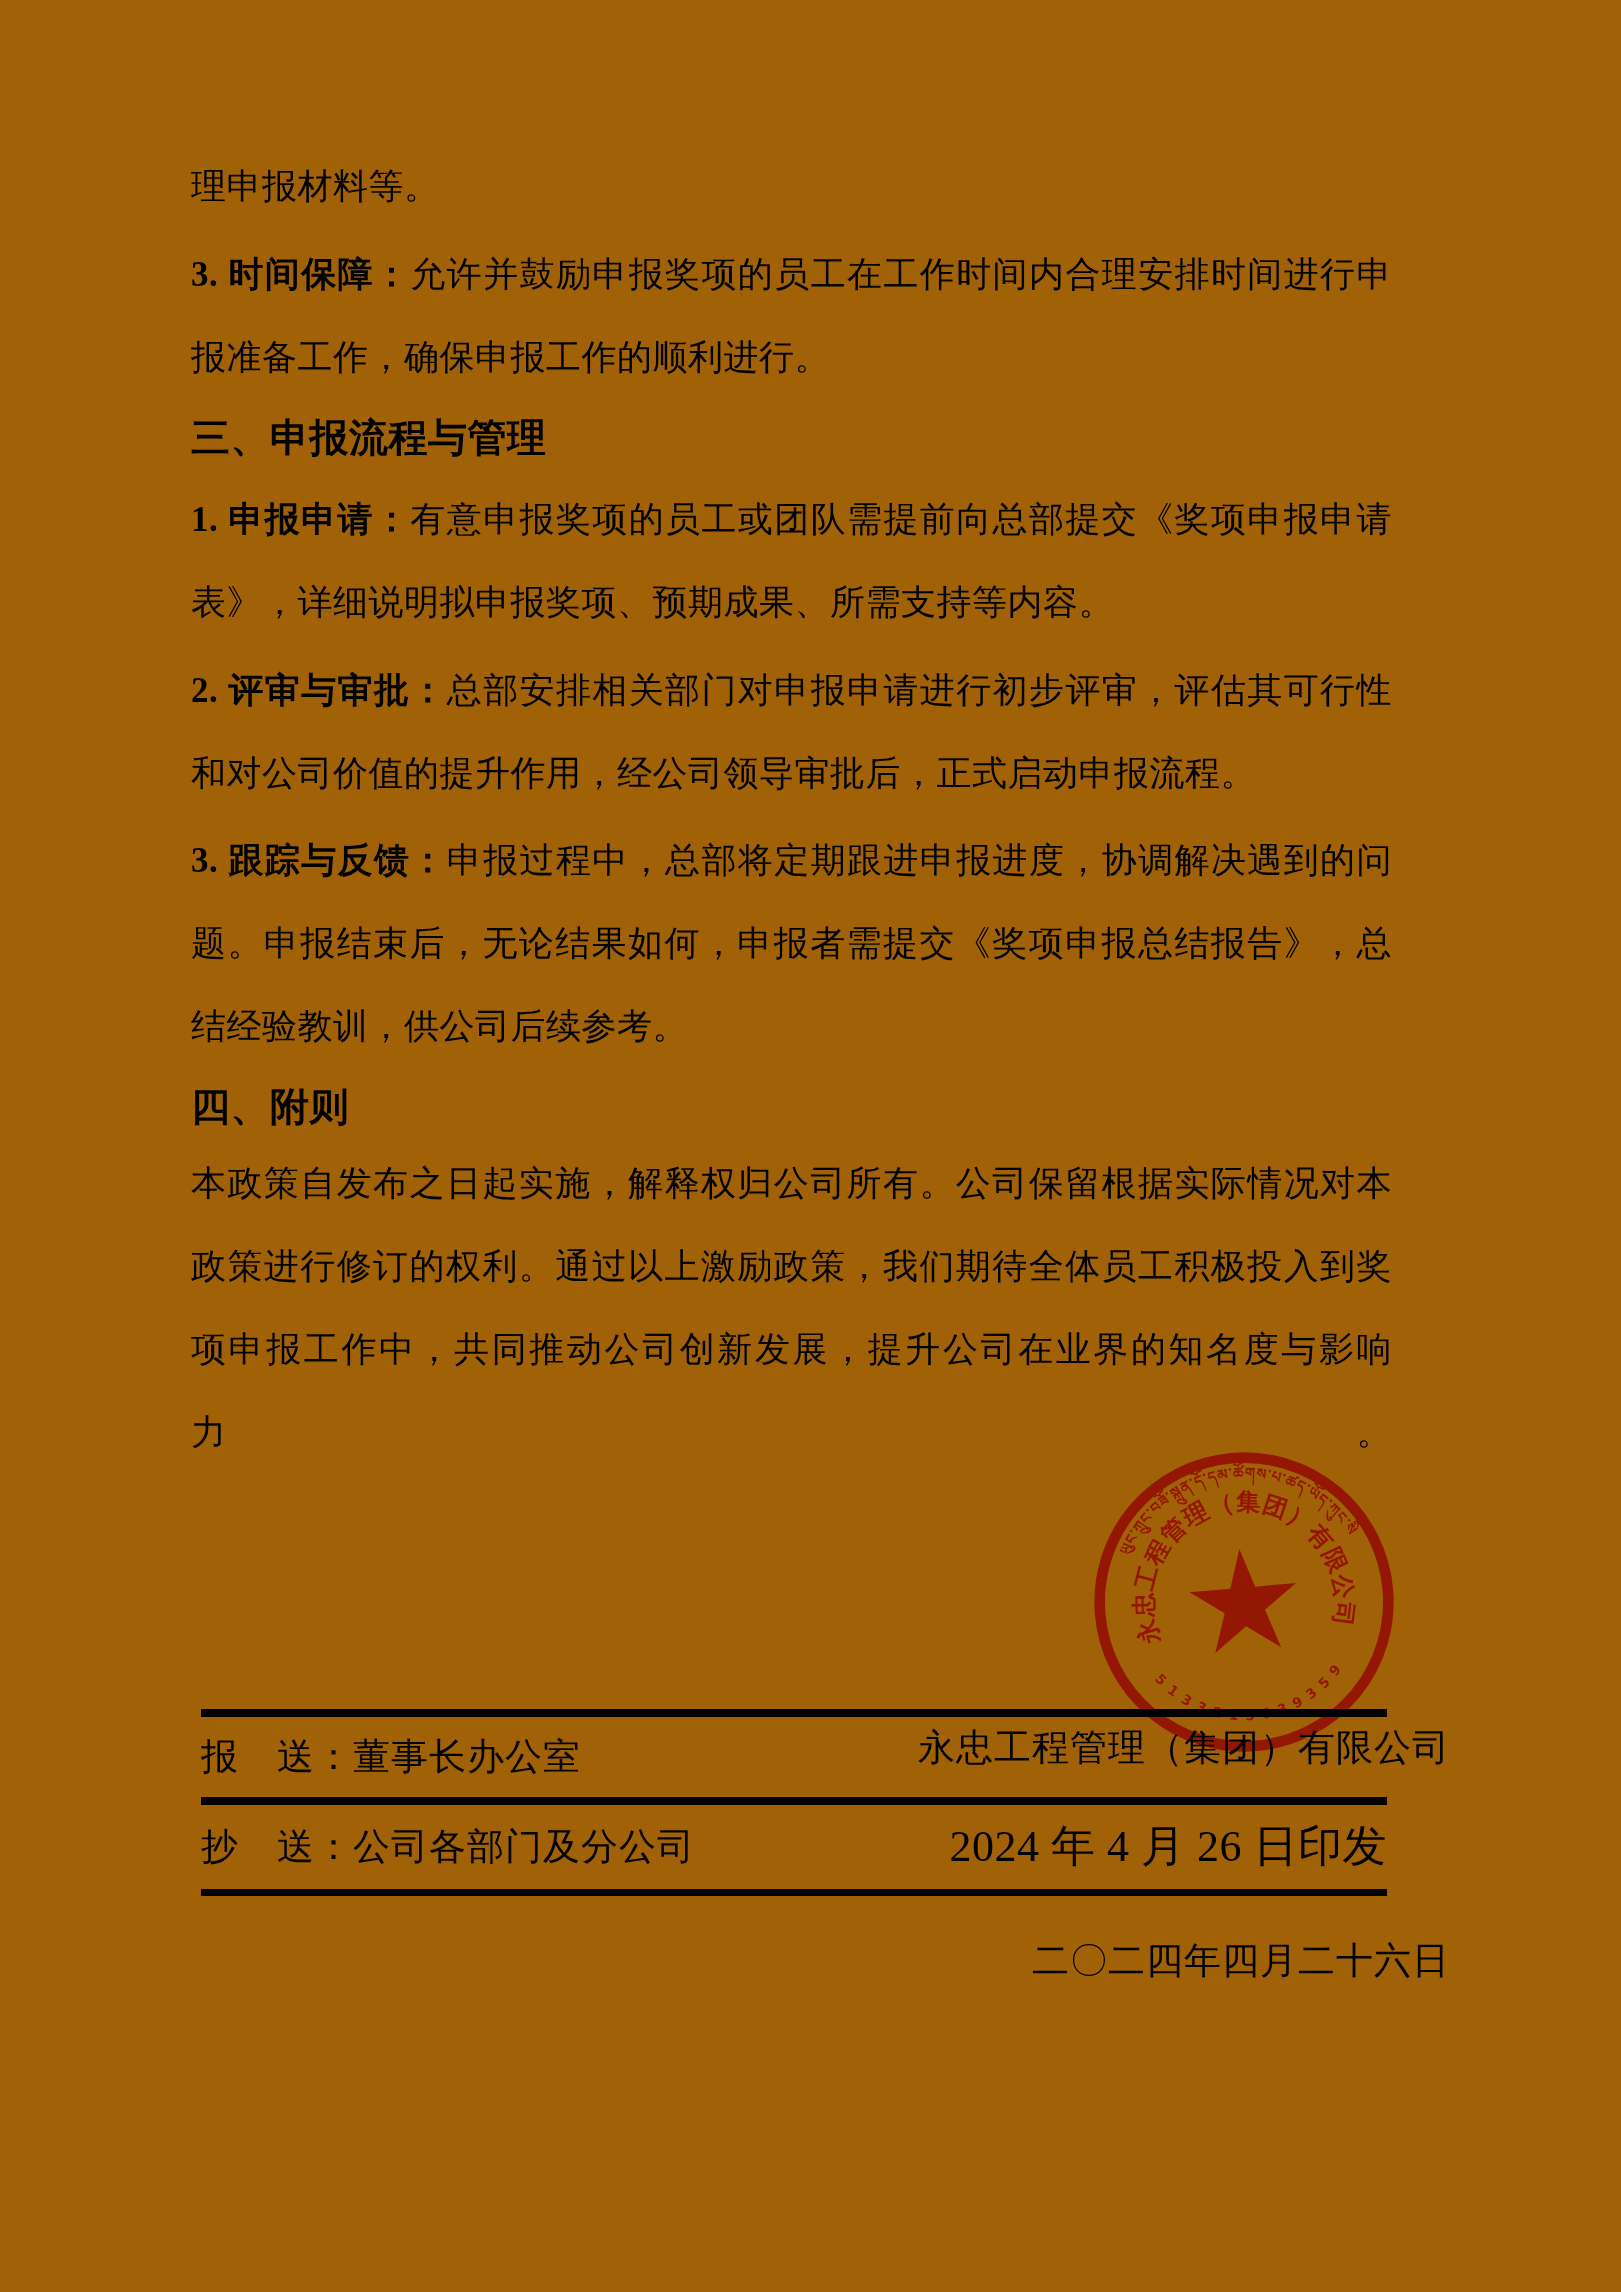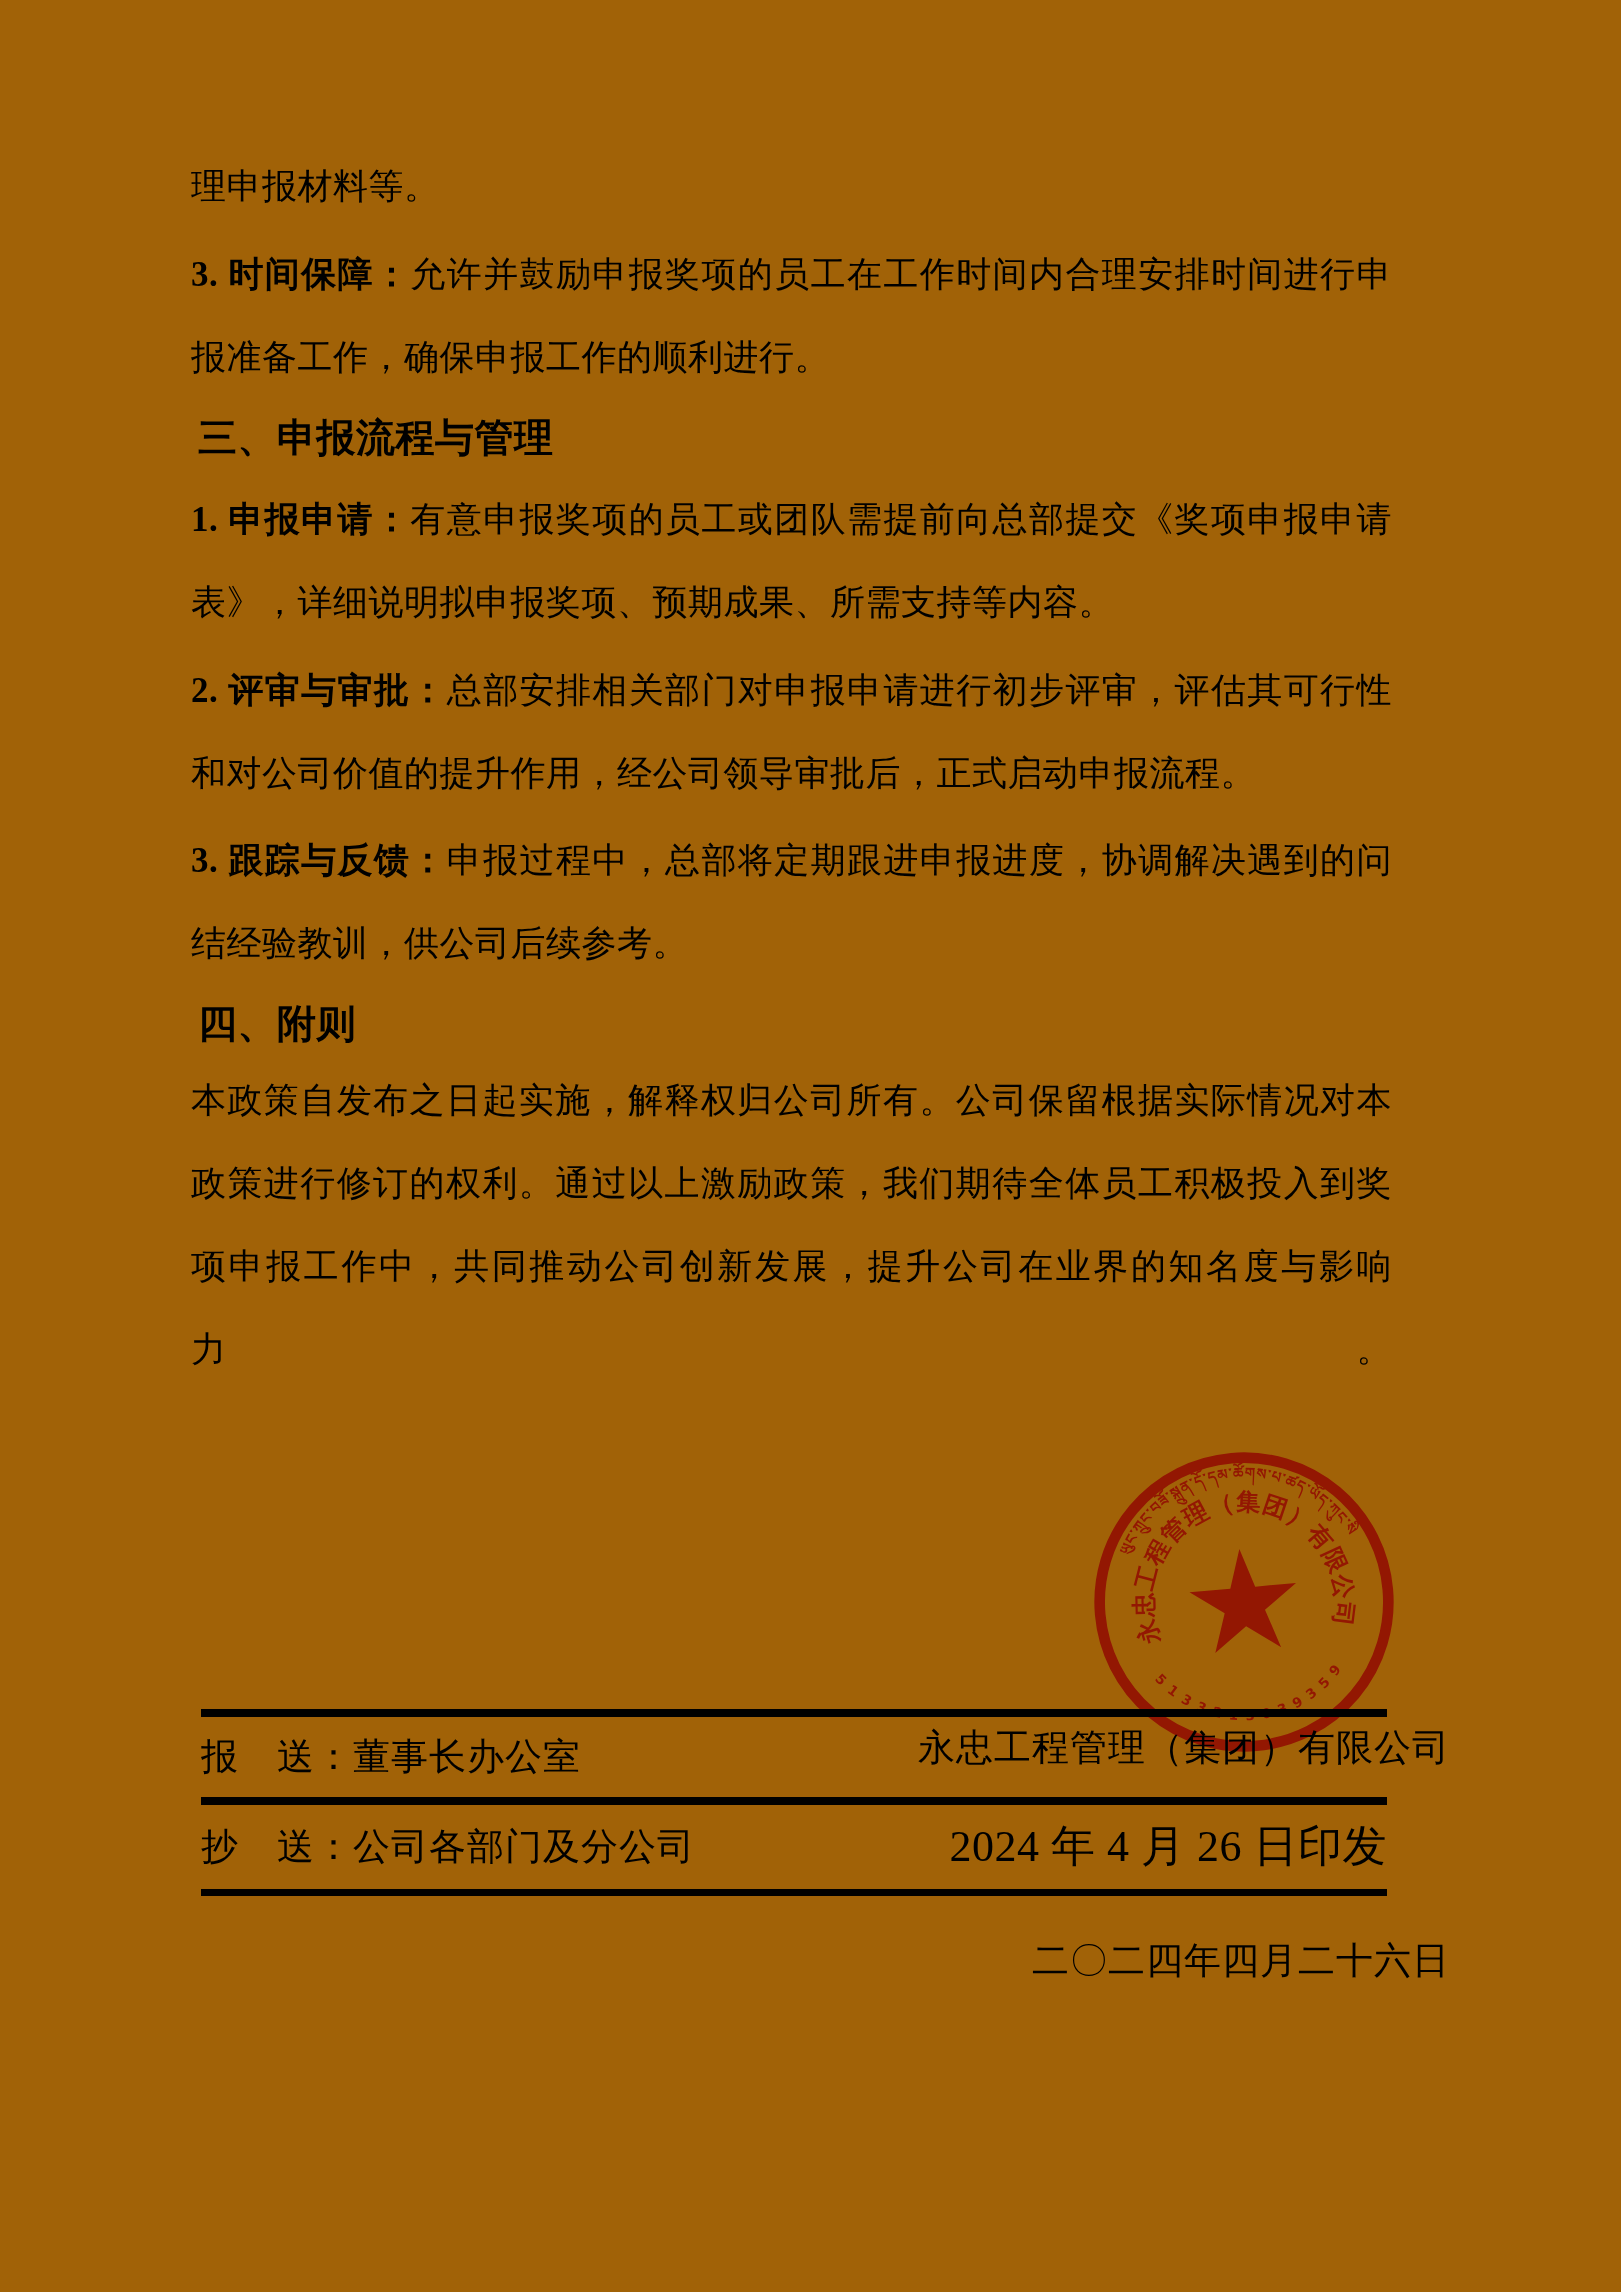--- a/index.html
+++ b/index.html
@@ -30,21 +30,20 @@
   }
   .doc-body .lead{ margin-top:3.9px; }
   .doc-body .heading{
     margin-top:2.9px;
     line-height:71px;
     font-family:"Liberation Sans","DejaVu Sans",sans-serif;
     font-weight:700;
     font-size:39px;
     text-align:center;
     text-align-last:left;
-    margin-left:7px;
   }
   .doc-body .num{
     font-family:"Liberation Serif","DejaVu Serif",serif;
     font-weight:700;
   }
   .doc-body .lab{
     font-family:"Liberation Sans","DejaVu Sans",sans-serif;
     font-weight:700;
   }
   
@@ -120,20 +119,21 @@
   <div class="doc-body">
       <div class="plain">理申报材料等。</div>
       <div class="lead fill"><span class="num">3. </span><span class="lab">时间保障：</span>允许并鼓励申报奖项的员工在工作时间内合理安排时间进行申</div>
       <div class="plain">报准备工作，确保申报工作的顺利进行。</div>
       <div class="heading">三、申报流程与管理</div>
       <div class="lead fill"><span class="num">1. </span><span class="lab">申报申请：</span>有意申报奖项的员工或团队需提前向总部提交《奖项申报申请</div>
       <div class="plain">表》，详细说明拟申报奖项、预期成果、所需支持等内容。</div>
       <div class="lead fill"><span class="num">2. </span><span class="lab">评审与审批：</span>总部安排相关部门对申报申请进行初步评审，评估其可行性</div>
       <div class="plain">和对公司价值的提升作用，经公司领导审批后，正式启动申报流程。</div>
       <div class="lead fill"><span class="num">3. </span><span class="lab">跟踪与反馈：</span>申报过程中，总部将定期跟进申报进度，协调解决遇到的问</div>
+      <div class="plain fill">题。申报结束后，无论结果如何，申报者需提交《奖项申报总结报告》，总</div>
       <div class="plain">结经验教训，供公司后续参考。</div>
       <div class="heading">四、附则</div>
       <div class="plain fill">本政策自发布之日起实施，解释权归公司所有。公司保留根据实际情况对本</div>
       <div class="plain fill">政策进行修订的权利。通过以上激励政策，我们期待全体员工积极投入到奖</div>
       <div class="plain fill">项申报工作中，共同推动公司创新发展，提升公司在业界的知名度与影响力。</div>
     </div>
 
   <div class="signature">
     <div>永忠工程管理（集团）有限公司</div>
     <div>二〇二四年四月二十六日</div>

